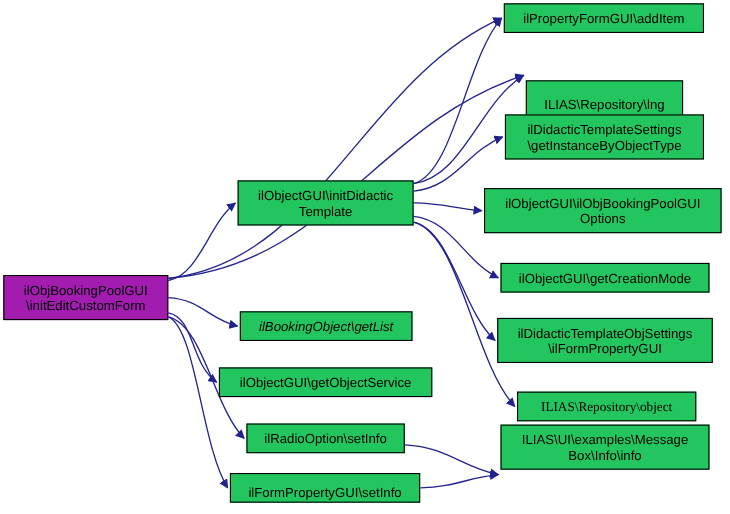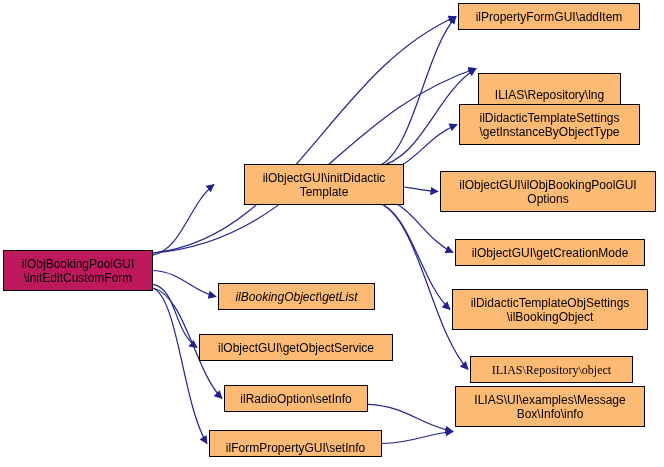--- a/index.html
+++ b/index.html
@@ -1,24 +1,24 @@
 <!DOCTYPE html>
 <html><head>
 <meta charset="utf-8">
 <style>
   html,body{margin:0;padding:0;background:#ffffff;}
   body{width:664px;height:467px;overflow:hidden;
        font-family:"Liberation Sans",sans-serif;}
   #graph{position:relative;width:664px;height:467px;background:#fff;}
   svg{position:absolute;left:0;top:0;width:664px;height:467px;}
   .nodebox{position:absolute;box-sizing:border-box;border:1px solid #000;
-           background:#fdba74;display:flex;align-items:center;
+           background:#22c55e;display:flex;align-items:center;
            justify-content:center;text-align:center;line-height:14px;
            font-size:12px;color:#000;padding:1px 3px;}
-  .nodebox.current{background:#be185d;border:1px solid #000;}
+  .nodebox.current{background:#a21caf;border:1px solid #000;}
   .nodelabel{display:block;white-space:pre-line;}
 </style>
 </head>
 <body>
 
 <div id="graph">
   <svg id="edges" viewBox="0 0 664 467">
     <defs>
       <marker id="arrow" viewBox="0 0 10 10" refX="9" refY="5" markerWidth="7" markerHeight="7" orient="auto-start-reverse">
         <path d="M 0 0 L 10 5 L 0 10 z" fill="#22228f"></path>
@@ -41,21 +41,21 @@
         <path d="M 376 202 C 418.3 213.1 430.52 328.8 468 369.5" fill="none" stroke="#22228f" stroke-width="1.2" marker-end="url(#arrow)"></path>
         <path d="M 368 404.44 C 407.15 406.42 418.46 424.24 453 431.5" fill="none" stroke="#22228f" stroke-width="1.2" marker-end="url(#arrow)"></path>
         <path d="M 382 443.5 C 414.85 442.78 424.34 434.14 453 431.5" fill="none" stroke="#22228f" stroke-width="1.2" marker-end="url(#arrow)"></path>
       </g>
   </svg>
   <div id="node-layer">
       <div class="nodebox current" style="left: 3px; top: 250px; width: 150px; height: 41px;">
         <span class="nodelabel">ilObjBookingPoolGUI
 \initEditCustomForm</span>
       </div>
-      <div class="nodebox" style="left: 216px; top: 164px; width: 160px; height: 41px; margin-left: 28px;">
+      <div class="nodebox" style="left: 216px; top: 164px; width: 160px; height: 41px;">
         <span class="nodelabel">ilObjectGUI\initDidactic
 Template</span>
       </div>
       <div class="nodebox" style="left: 458px; top: 3px; width: 182px; height: 27px;">
         <span class="nodelabel">ilPropertyFormGUI\addItem</span>
       </div>
       <div class="nodebox" style="left: 478px; top: 73px; width: 143px; height: 43px;">
         <span class="nodelabel">ILIAS\Repository\lng</span>
       </div>
       <div class="nodebox" style="left: 459px; top: 104px; width: 181px; height: 41px; justify-content: center;">
@@ -64,21 +64,21 @@
       </div>
       <div class="nodebox" style="left: 440px; top: 171px; width: 216px; height: 41px;">
         <span class="nodelabel">ilObjectGUI\ilObjBookingPoolGUI
 Options</span>
       </div>
       <div class="nodebox" style="left: 455px; top: 239px; width: 190px; height: 27px;">
         <span class="nodelabel">ilObjectGUI\getCreationMode</span>
       </div>
       <div class="nodebox" style="left: 452px; top: 289px; width: 196px; height: 41px;">
         <span class="nodelabel">ilDidacticTemplateObjSettings
-\ilBookingObject</span>
+\ilFormPropertyGUI</span>
       </div>
       <div class="nodebox" style="left: 470px; top: 356px; width: 163px; height: 27px; font-family: Liberation Serif, serif;">
         <span class="nodelabel">ILIAS\Repository\object</span>
       </div>
       <div class="nodebox" style="left: 455px; top: 386px; width: 190px; height: 41px;">
         <span class="nodelabel">ILIAS\UI\examples\Message
 Box\Info\info</span>
       </div>
       <div class="nodebox" style="left: 218px; top: 283px; width: 157px; height: 27px; font-style: italic;">
         <span class="nodelabel">ilBookingObject\getList</span>

